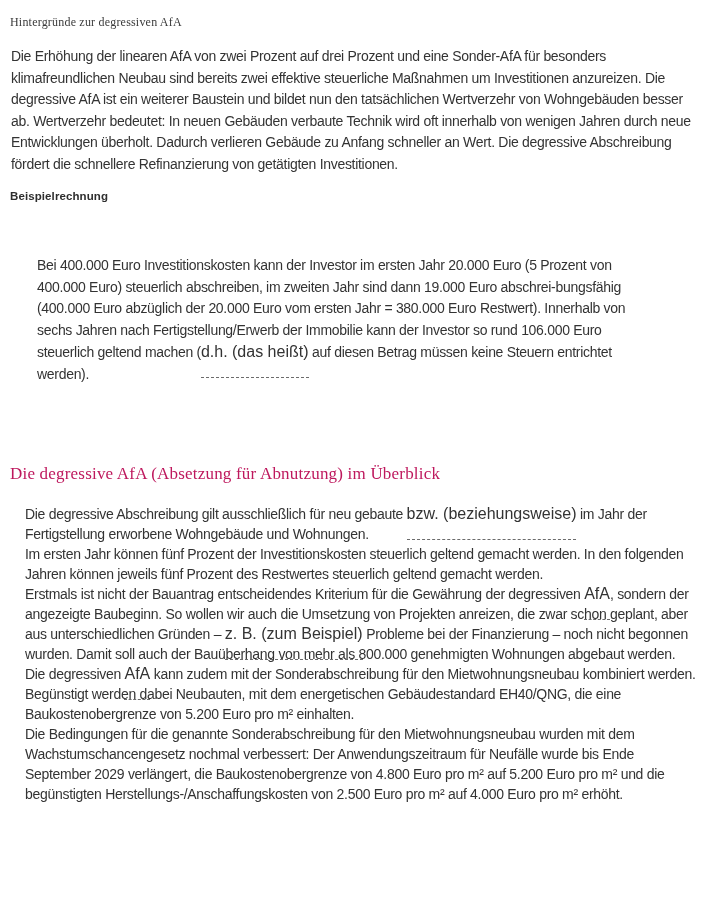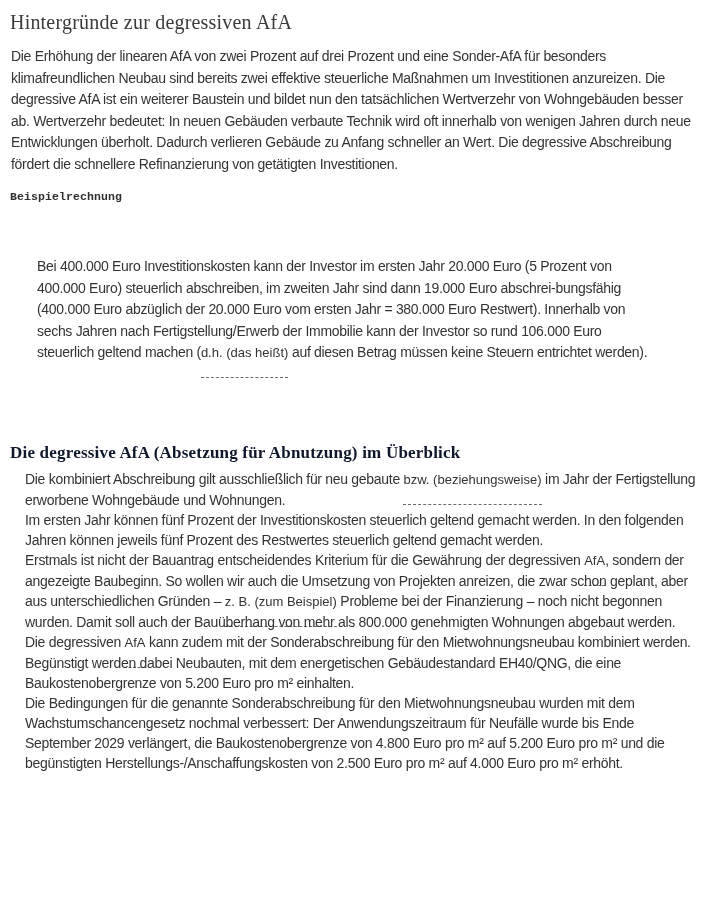--- a/index.html
+++ b/index.html
@@ -14,49 +14,48 @@
     font-family: "Liberation Sans", sans-serif;
     color: #333333;
     -webkit-font-smoothing: antialiased;
   }
   main {
     padding: 6px 14px 0 10px;
   }
   h1 {
     font-family: "Liberation Serif", "DejaVu Serif", serif;
     font-weight: 400;
-    font-size: 20px;
+    font-size: 12px;
     line-height: 24px;
     color: #3a3a3a;
     letter-spacing: 0.2px;
     margin: 4px 0 12px 0;
   }
   h2 {
     font-family: "Liberation Serif", "DejaVu Serif", serif;
-    font-weight: 700;
+    font-weight: 400;
     font-size: 17px;
     line-height: 22px;
-    color: #0f172a;
+    color: #be185d;
     letter-spacing: 0.2px;
-    margin: 78px 0 5px 0;
+    margin: 78px 0 19px 0;
   }
   .intro {
     font-size: 14px;
     line-height: 21.5px;
     letter-spacing: -0.3px;
     max-width: 690px;
     margin: 1px;
   }
   .example-label {
     font-size: 11.5px;
     font-weight: 700;
     letter-spacing: 0.1px;
     color: #2e2e2e;
     margin: 15px 0 0 0;
-    font-family: Liberation Mono, monospace;
   }
   blockquote.example {
     font-size: 14px;
     line-height: 21.5px;
     letter-spacing: -0.3px;
     max-width: 618px;
     margin: 53px 0 0 27px;
     padding: 0;
   }
   ul.overview {
@@ -66,21 +65,21 @@
     max-width: 678px;
     font-size: 14px;
     line-height: 20px;
     letter-spacing: -0.3px;
   }
   ul.overview li {
     margin: 0;
     padding: 0;
   }
   .abbr {
-    font-size: 13px;
+    font-size: 16px;
     letter-spacing: 0;
     border-bottom: 1px dashed #6b6b6b;
     padding-bottom: 17px;
   }
 </style>
 </head>
 <body>
 
 <main>
 
@@ -88,20 +87,20 @@
 
   <p class="intro">Die Erhöhung der linearen AfA von zwei Prozent auf drei Prozent und eine Sonder-AfA für besonders klimafreundlichen Neubau sind bereits zwei effektive steuerliche Maßnahmen um Investitionen anzureizen. Die degressive AfA ist ein weiterer Baustein und bildet nun den tatsächlichen Wertverzehr von Wohngebäuden besser ab. Wertverzehr bedeutet: In neuen Gebäuden verbaute Technik wird oft innerhalb von wenigen Jahren durch neue Entwicklungen überholt. Dadurch verlieren Gebäude zu Anfang schneller an Wert. Die degressive Abschreibung fördert die schnellere Refinanzierung von getätigten Investitionen.</p>
 
   <p class="example-label">Beispielrechnung</p>
 
   <blockquote class="example"><span>Bei 400.000 Euro Investitionskosten kann der Investor im ersten Jahr 20.000 Euro (5 Prozent von 400.000 Euro) steuerlich abschreiben, im zweiten Jahr sind dann 19.000 Euro abschrei-bungsfähig (400.000 Euro abzüglich der 20.000 Euro vom ersten Jahr = 380.000 Euro Restwert). Innerhalb von sechs Jahren nach Fertigstellung/Erwerb der Immobilie kann der Investor so rund 106.000 Euro steuerlich geltend machen (</span><span class="abbr">d.h. (das heißt)</span><span> auf diesen Betrag müssen keine Steuern entrichtet werden).</span></blockquote>
 
   <h2>Die degressive AfA (Absetzung für Abnutzung) im Überblick</h2>
 
   <ul class="overview">
-    <li><span>Die kombiniert Abschreibung gilt ausschließlich für neu gebaute </span><span class="abbr">bzw. (beziehungsweise)</span><span> im Jahr der Fertigstellung erworbene Wohngebäude und Wohnungen.</span></li>
+    <li><span>Die degressive Abschreibung gilt ausschließlich für neu gebaute </span><span class="abbr">bzw. (beziehungsweise)</span><span> im Jahr der Fertigstellung erworbene Wohngebäude und Wohnungen.</span></li>
     <li><span>Im ersten Jahr können fünf Prozent der Investitionskosten steuerlich geltend gemacht werden. In den folgenden Jahren können jeweils fünf Prozent des Restwertes steuerlich geltend gemacht werden.</span></li>
     <li><span>Erstmals ist nicht der Bauantrag entscheidendes Kriterium für die Gewährung der degressiven </span><span class="abbr">AfA</span><span>, sondern der angezeigte Baubeginn. So wollen wir auch die Umsetzung von Projekten anreizen, die zwar schon geplant, aber aus unterschiedlichen Gründen – </span><span class="abbr">z. B. (zum Beispiel)</span><span> Probleme bei der Finanzierung – noch nicht begonnen wurden. Damit soll auch der Bauüberhang von mehr als 800.000 genehmigten Wohnungen abgebaut werden.</span></li>
     <li><span>Die degressiven </span><span class="abbr">AfA</span><span> kann zudem mit der Sonderabschreibung für den Mietwohnungsneubau kombiniert werden. Begünstigt werden dabei Neubauten, mit dem energetischen Gebäudestandard EH40/QNG, die eine Baukostenobergrenze von 5.200 Euro pro m² einhalten.</span></li>
     <li><span>Die Bedingungen für die genannte Sonderabschreibung für den Mietwohnungsneubau wurden mit dem Wachstumschancengesetz nochmal verbessert: Der Anwendungszeitraum für Neufälle wurde bis Ende September 2029 verlängert, die Baukostenobergrenze von 4.800 Euro pro m² auf 5.200 Euro pro m² und die begünstigten Herstellungs-/Anschaffungskosten von 2.500 Euro pro m² auf 4.000 Euro pro m² erhöht.</span></li>
   </ul>
 
 </main>
 
 </body></html>

